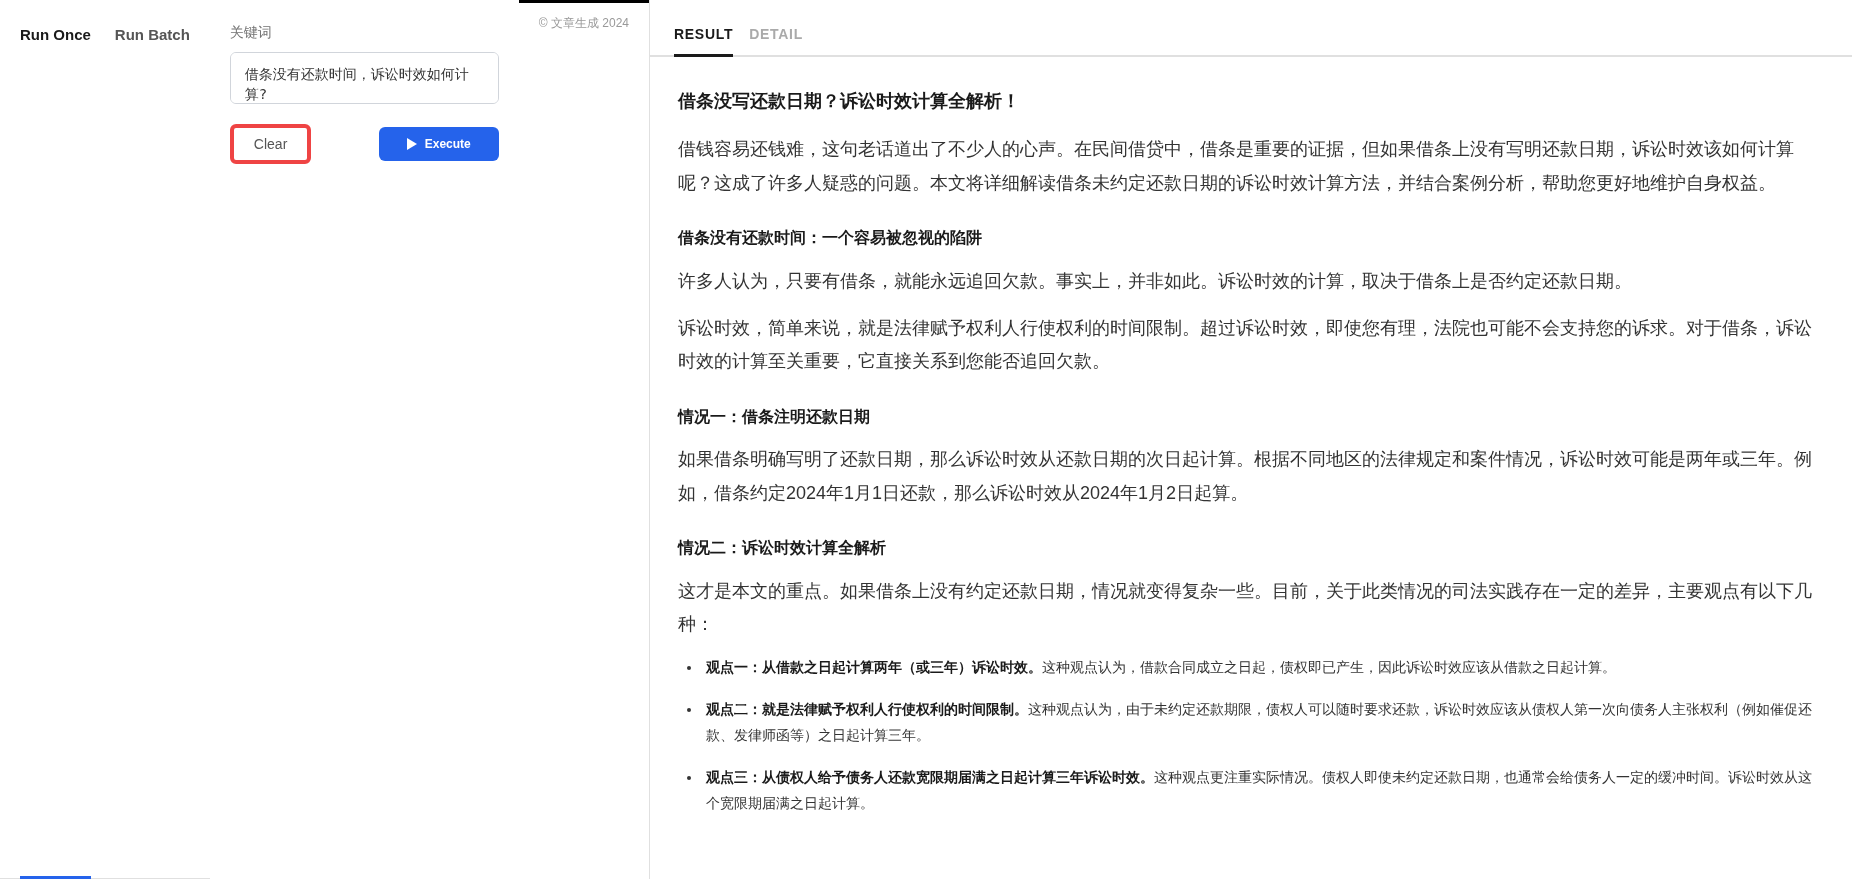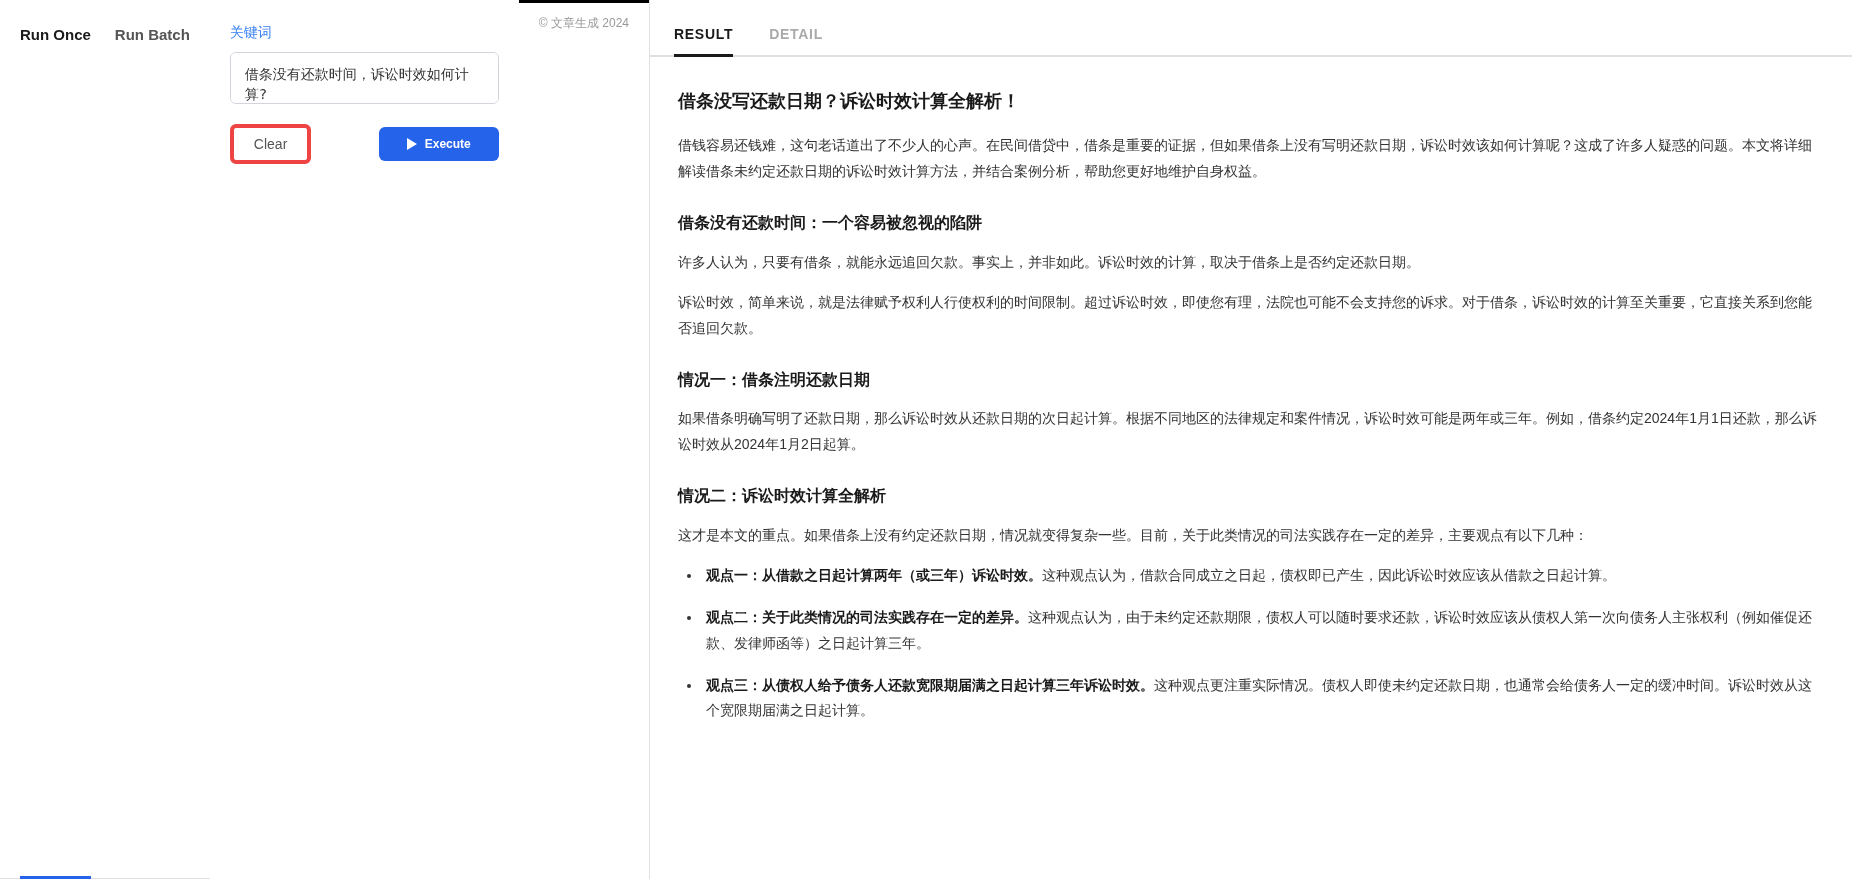--- a/index.html
+++ b/index.html
@@ -47,21 +47,21 @@
     .left-content {
       padding: 24px 20px;
       flex: 1;
       display: flex;
       flex-direction: column;
     }
 
     .field-label {
       font-size: 14px;
       font-weight: 500;
-      color: #3b82f6;
+      color: #737373;
       margin-bottom: 10px;
     }
 
     .keyword-input {
       width: 100%;
       padding: 12px 14px;
       border: 1px solid #d1d5db;
       border-radius: 6px;
       font-size: 14px;
       color: #333;
@@ -123,21 +123,21 @@
       flex: 1;
       display: flex;
       flex-direction: column;
       overflow: hidden;
     }
 
     .result-tab-bar {
       display: flex;
       padding: 16px 24px 0 24px;
       border-bottom: 2px solid #e0e0e0;
-      gap: 36px;
+      gap: 16px;
     }
 
     .result-tab {
       padding: 10px 0 12px 0;
       font-size: 14px;
       font-weight: 600;
       letter-spacing: 0.05em;
       cursor: pointer;
       color: #aaa;
       border-bottom: 3px solid transparent;
@@ -165,21 +165,21 @@
     }
 
     .result-content h2 {
       font-size: 16px;
       font-weight: 700;
       color: #1a1a1a;
       margin: 24px 0 12px 0;
     }
 
     .result-content p {
-      font-size: 14px;
+      font-size: 18px;
       color: #333;
       line-height: 1.85;
       margin-bottom: 14px;
     }
 
     .result-content ul {
       margin: 12px 0 12px 24px;
       list-style: disc;
     }
 
@@ -248,17 +248,17 @@
     <p>诉讼时效，简单来说，就是法律赋予权利人行使权利的时间限制。超过诉讼时效，即使您有理，法院也可能不会支持您的诉求。对于借条，诉讼时效的计算至关重要，它直接关系到您能否追回欠款。</p>
 
     <h2>情况一：借条注明还款日期</h2>
     <p>如果借条明确写明了还款日期，那么诉讼时效从还款日期的次日起计算。根据不同地区的法律规定和案件情况，诉讼时效可能是两年或三年。例如，借条约定2024年1月1日还款，那么诉讼时效从2024年1月2日起算。</p>
 
     <h2>情况二：诉讼时效计算全解析</h2>
     <p>这才是本文的重点。如果借条上没有约定还款日期，情况就变得复杂一些。目前，关于此类情况的司法实践存在一定的差异，主要观点有以下几种：</p>
 
     <ul id="viewpoints-list">
     <li><strong>观点一：从借款之日起计算两年（或三年）诉讼时效。</strong>这种观点认为，借款合同成立之日起，债权即已产生，因此诉讼时效应该从借款之日起计算。</li>
-        <li><strong>观点二：关于此类情况的司法实践存在一定的差异。</strong>这种观点认为，由于未约定还款期限，债权人可以随时要求还款，诉讼时效应该从债权人第一次向债务人主张权利（例如催促还款、发律师函等）之日起计算三年。</li>
+        <li><strong>观点二：就是法律赋予权利人行使权利的时间限制。</strong>这种观点认为，由于未约定还款期限，债权人可以随时要求还款，诉讼时效应该从债权人第一次向债务人主张权利（例如催促还款、发律师函等）之日起计算三年。</li>
         <li><strong>观点三：从债权人给予债务人还款宽限期届满之日起计算三年诉讼时效。</strong>这种观点更注重实际情况。债权人即使未约定还款日期，也通常会给债务人一定的缓冲时间。诉讼时效从这个宽限期届满之日起计算。</li>
       </ul>
   </div>
 </div>
 
 </body></html>

